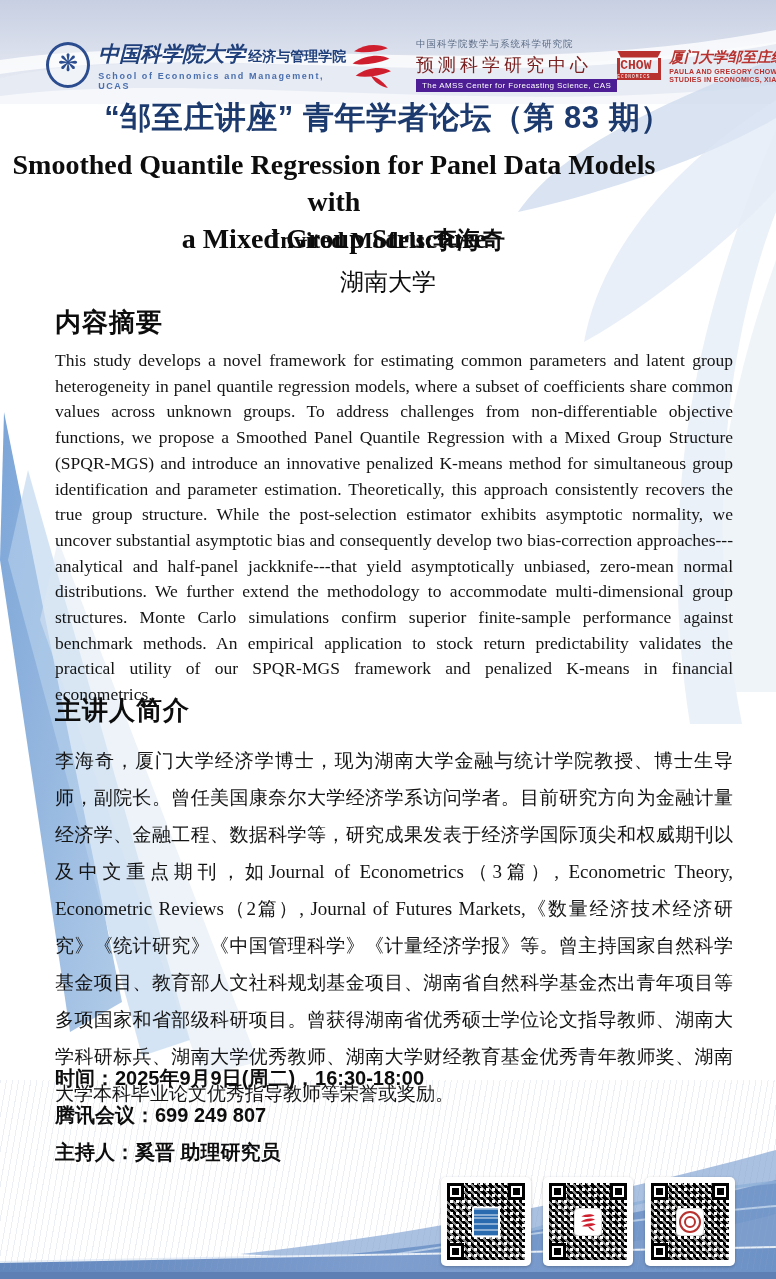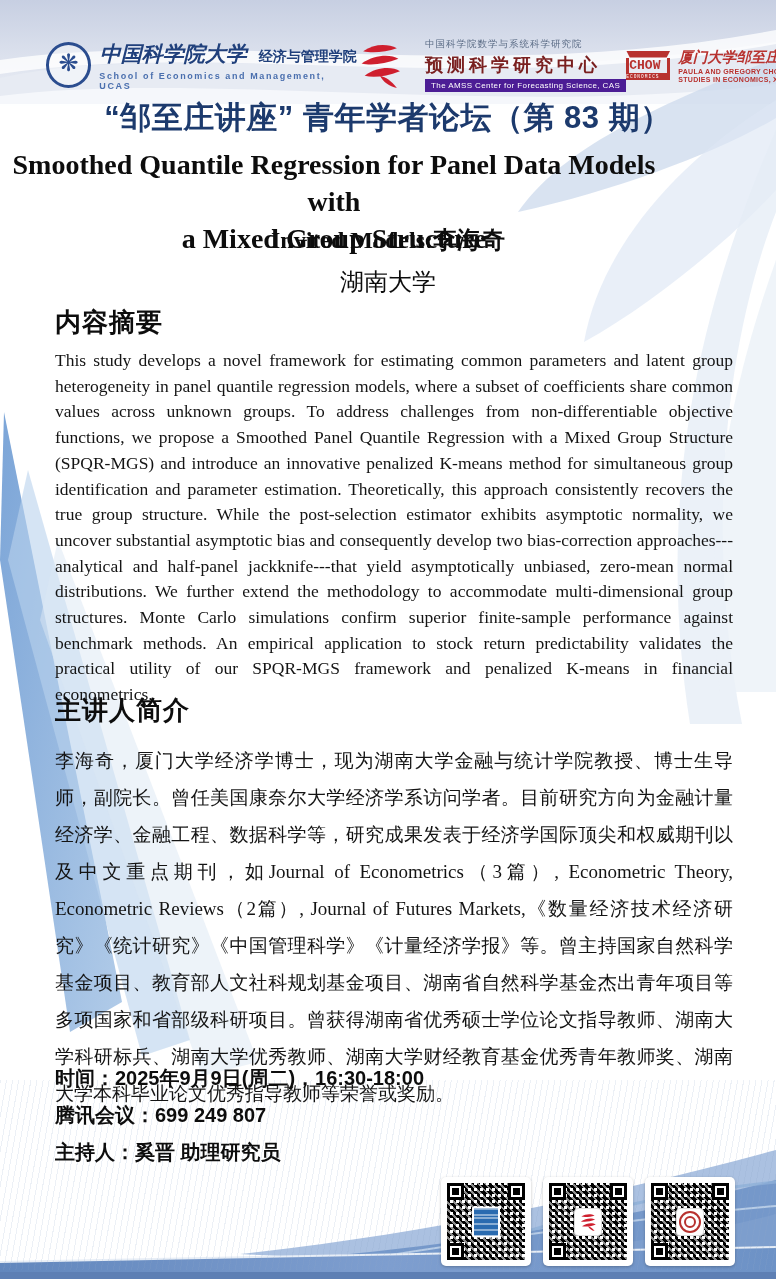--- a/index.html
+++ b/index.html
@@ -13,28 +13,28 @@
     position:absolute;left:0;top:1080px;width:776px;height:190px;z-index:0;
     background:repeating-linear-gradient(100deg, rgba(140,165,200,.16) 0 1px, rgba(255,255,255,0) 1px 6px);
   }
   
   .logos{position:absolute;left:0;top:30px;width:776px;height:70px;z-index:2;display:flex;justify-content:space-between;padding:0 46px;box-sizing:border-box;}
   .logo{display:flex;align-items:center;gap:8px;}
   .ucas-emblem{
     width:40px;height:40px;border:3px solid #2b4d8f;border-radius:50%;
     color:#2b4d8f;font-size:24px;line-height:36px;text-align:center;background:rgba(255,255,255,.4);
   }
-  .ucas-row{display:flex;align-items:baseline;gap:12px;white-space:nowrap;justify-content:center;}
+  .ucas-row{display:flex;align-items:baseline;gap:3px;white-space:nowrap;}
   .ucas-cn{font-family:"Liberation Serif",serif;font-style:italic;font-weight:bold;font-size:21px;color:#20407c;}
   .ucas-school{font-weight:bold;font-size:14px;color:#20407c;}
   .ucas-en{font-size:9px;letter-spacing:1.6px;color:#4a6fae;margin-top:3px;font-weight:bold;}
   .amss{gap:22px;}
   .amss-text{display:flex;flex-direction:column;align-items:flex-start;}
   .amss-l1{font-size:9.5px;color:#5a6b85;letter-spacing:1px;white-space:nowrap;}
-  .amss-l2{font-family:"Liberation Serif",serif;font-weight:bold;font-size:18px;letter-spacing:4px;color:#7a2020;margin:2px 0;white-space:nowrap;}
+  .amss-l2{font-family:"Liberation Serif",serif;font-weight:normal;font-size:18px;letter-spacing:4px;color:#7a2020;margin:2px 0;white-space:nowrap;}
   .amss-l3{font-size:8px;color:#fff;background:#4c1d95;padding:2px 6px;letter-spacing:.4px;white-space:nowrap;}
   .chow{gap:8px;}
   .chow-emblem{width:44px;text-align:left;font-family:Liberation Mono, monospace;}
   .chow-roof{height:7px;background:#b8322f;clip-path:polygon(8% 100%,92% 100%,100% 0,0 0);}
   .chow-name{font-weight:bold;font-size:13px;color:#b8322f;border-left:3px solid #b8322f;border-right:3px solid #b8322f;line-height:15px;}
   .chow-base{background:#b8322f;color:#fff;font-size:4.5px;letter-spacing:1px;line-height:7px;}
   .chow-text{display:flex;flex-direction:column;}
   .chow-cn{font-family:"Liberation Serif",serif;font-weight:bold;font-style:italic;font-size:14.5px;color:#b8322f;white-space:nowrap;}
   .chow-en{font-size:7px;color:#b8322f;font-weight:bold;letter-spacing:.3px;white-space:nowrap;margin-top:1px;}
   

